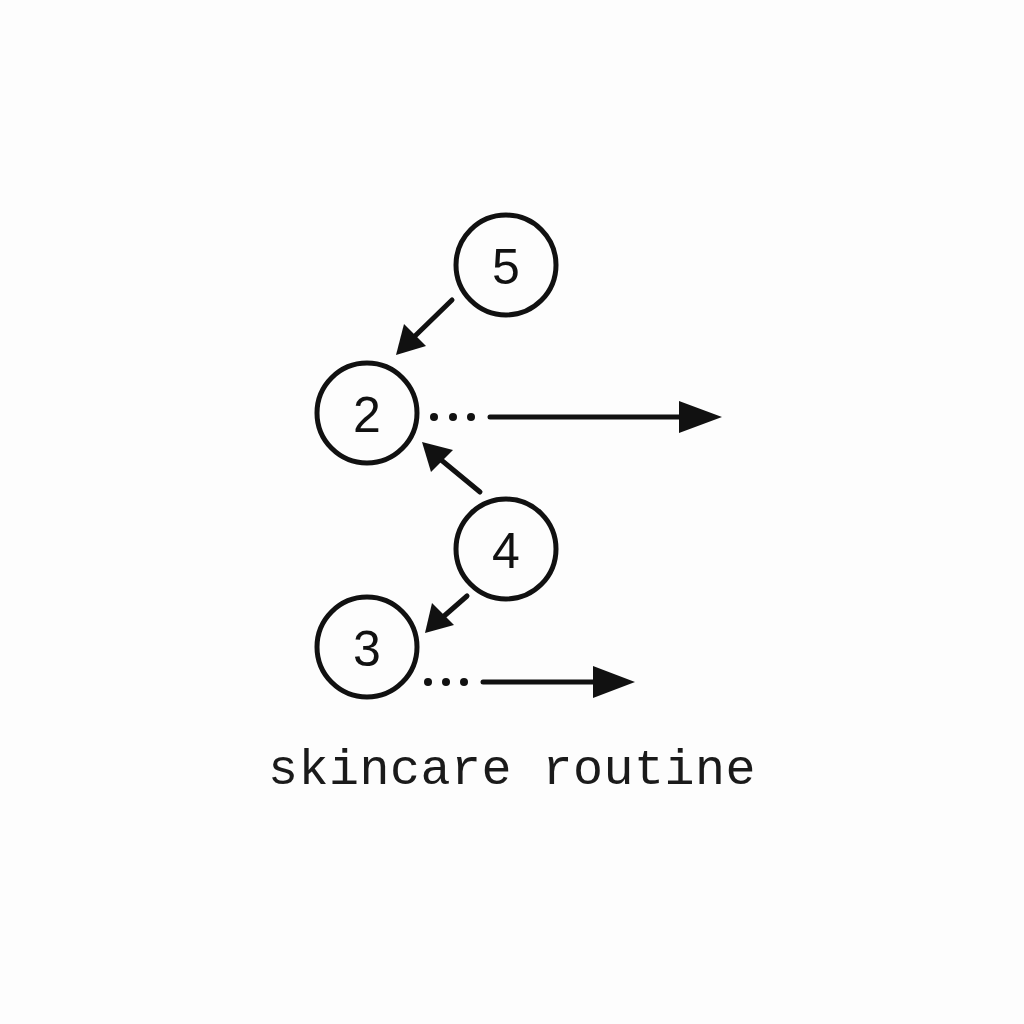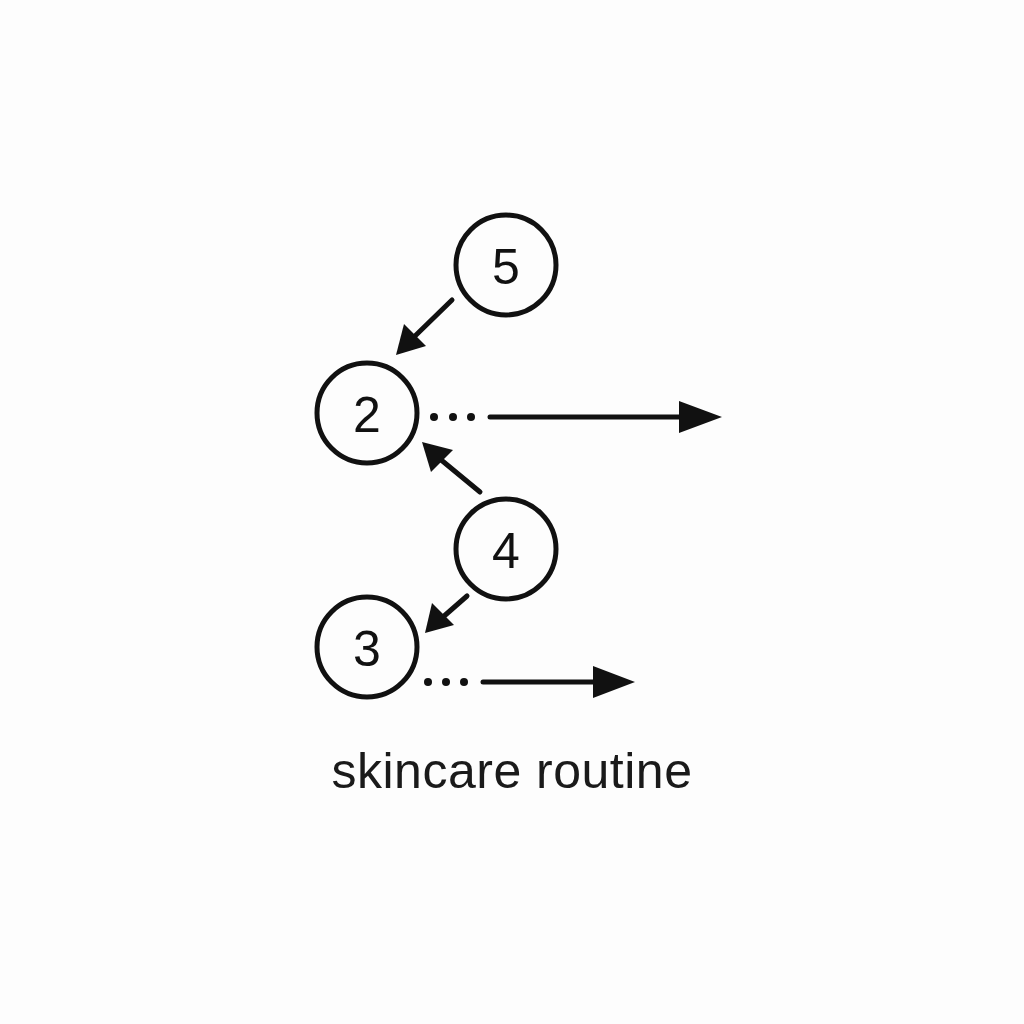--- a/index.html
+++ b/index.html
@@ -4,21 +4,21 @@
   <style>
     html, body { margin: 0; padding: 0; background: #fdfdfd; }
     body { width: 1024px; height: 1024px; position: relative; overflow: hidden; }
     #diagram { position: absolute; left: 0; top: 0; width: 1024px; height: 1024px; }
     .node-circle { fill: none; stroke: #111; stroke-width: 5; }
     .node-label { font-family: "Liberation Sans", sans-serif; font-size: 50px; fill: #111; text-anchor: middle; dominant-baseline: central; }
     .edge { stroke: #111; stroke-width: 5; stroke-linecap: round; fill: none; }
     .dot { fill: #111; }
     .arrowhead { fill: #111; }
     .caption { position: absolute; left: 0; width: 1024px; top: 742px; text-align: center;
-      font-family: Liberation Sans, sans-serif; font-size: 50px; color: #1a1a1a; letter-spacing: 0.5px; }
+      font-family: Liberation Mono, monospace; font-size: 50px; color: #1a1a1a; letter-spacing: 0.5px; }
   </style>
 </head>
 <body>
 
 <svg id="diagram" viewBox="0 0 1024 1024" xmlns="http://www.w3.org/2000/svg">
 
   <g>
     <circle class="node-circle" cx="506" cy="265" r="50"></circle>
     <text class="node-label" x="506" y="267">5</text>
   </g>

